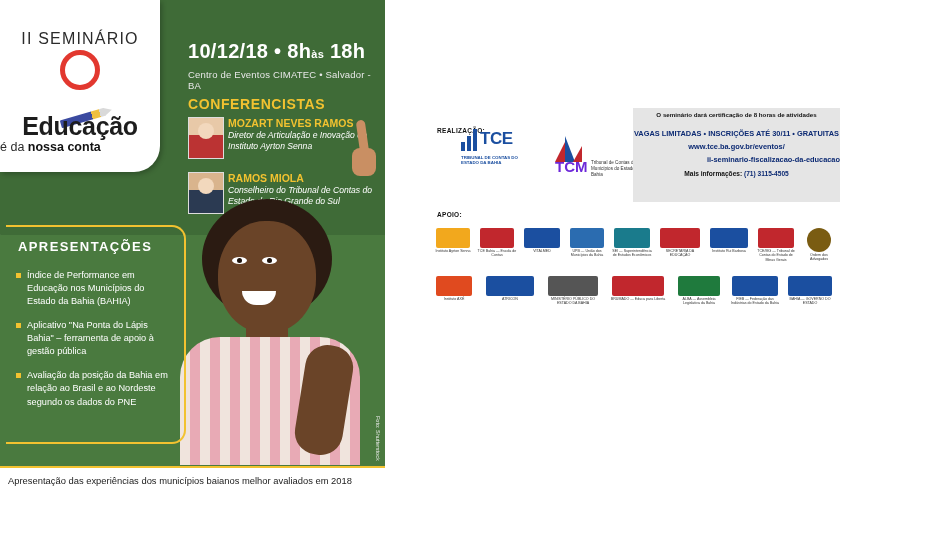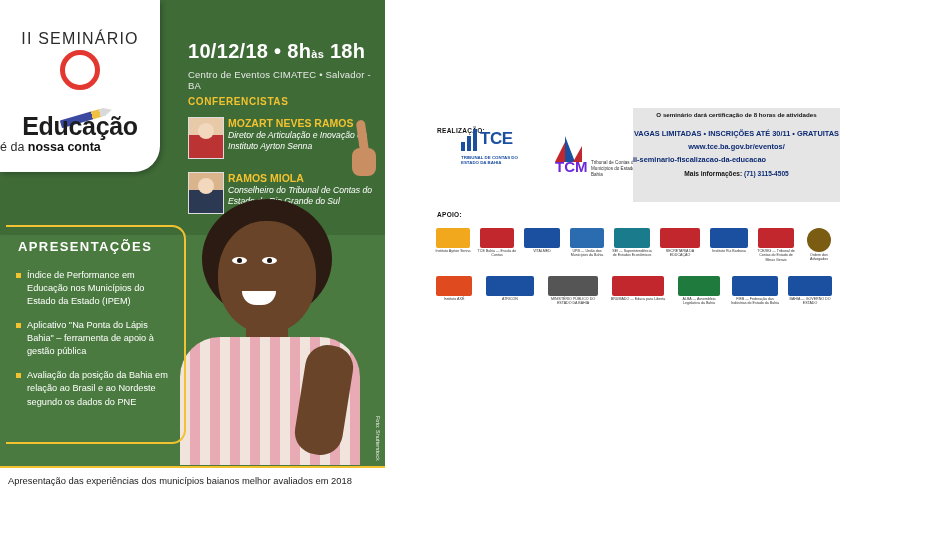--- a/index.html
+++ b/index.html
@@ -37,21 +37,21 @@
   .logo-panel .l3{position:absolute;top:140px;left:0;width:160px;text-align:left;
        font-size:12.5px;color:#2b2b2b;}
   .logo-panel .l3 b{color:#111;}
 
   
   .date{position:absolute;left:188px;top:40px;color:#fff;font-size:20px;font-weight:bold;
         letter-spacing:.3px;}
   .date small{font-size:11px;font-weight:bold;}
   .place{position:absolute;left:188px;top:69px;color:#e7e7e7;font-size:9.5px;letter-spacing:.2px;}
 
-  .conf-title{position:absolute;left:188px;top:96px;color:#f2c230;font-size:10px;
+  .conf-title{position:absolute;left:188px;top:96px;color:#f2c230;font-size:14px;
         font-weight:bold;letter-spacing:.6px;}
 
   .spk{position:absolute;left:188px;width:190px;}
   .spk.one{top:117px;}
   .spk.two{top:172px;}
   .spk .ph{position:absolute;left:0;top:0;width:34px;height:40px;background:#caa;
         border:1px solid #ddd;overflow:hidden;}
   .spk .ph.a{background:linear-gradient(#e8c9a8 0 42%,#b33 42% 100%);}
   .spk .ph.b{background:linear-gradient(#d9b48d 0 42%,#2b3a52 42% 100%);}
   .spk .ph i{position:absolute;left:9px;top:5px;width:16px;height:16px;border-radius:50%;
@@ -112,21 +112,21 @@
   #lbl-apoio{left:12px;top:103px;}
 
   
   .ybox{position:absolute;left:208px;top:0;width:207px;height:94px;background:#e5e5e5;}
   .ybox .hd{position:absolute;left:0;top:3px;width:207px;text-align:center;font-size:6.2px;
       font-weight:bold;color:#111;}
   .ybox .l1{position:absolute;left:0;top:21px;width:207px;text-align:center;font-size:7.4px;
       font-weight:bold;color:#0c2a73;}
   .ybox .l2{position:absolute;left:0;top:34px;width:207px;text-align:center;font-size:7.4px;
       font-weight:bold;color:#0c2a73;}
-  .ybox .l3{position:absolute;left:0;top:47px;width:207px;text-align:left;font-size:7.4px;
+  .ybox .l3{position:absolute;left:0;top:47px;width:207px;text-align:right;font-size:7.4px;
       font-weight:bold;color:#0c2a73;}
   .ybox .l4{position:absolute;left:0;top:62px;width:207px;text-align:center;font-size:6.6px;
       font-weight:bold;color:#111;}
   .ybox .l4 b{color:#0c2a73;}
 
   
   .tce{position:absolute;left:36px;top:21px;width:74px;height:40px;}
   .tce .bars{position:absolute;left:0;top:0;width:18px;height:22px;}
   .tce .bars i{position:absolute;bottom:0;width:4px;background:#1b4fa0;}
   .tce .bars i:nth-child(1){left:0;height:9px;}
@@ -194,21 +194,21 @@
   </div>
 
   <div class="hand-ill">
     <div class="fin"></div>
       <div class="plm"></div>
   </div>
 
   <div class="apres">
     <h3>APRESENTAÇÕES</h3>
     <ul>
-      <li>Índice de Performance em Educação nos Municípios do Estado da Estado (IPEM)</li>
+      <li>Índice de Performance em Educação nos Municípios do Estado da Bahia (BAHIA)</li>
       <li>Aplicativo "Na Ponta do Lápis Bahia" – ferramenta de apoio à gestão pública</li>
       <li>Avaliação da posição da Bahia em relação ao Brasil e ao Nordeste segundo os dados do PNE</li>
     </ul>
   </div>
 
   <div class="girl">
     <div class="hair"></div>
       <div class="face"></div>
     <div class="eyeL"></div>
       <div class="eyeR"></div>

